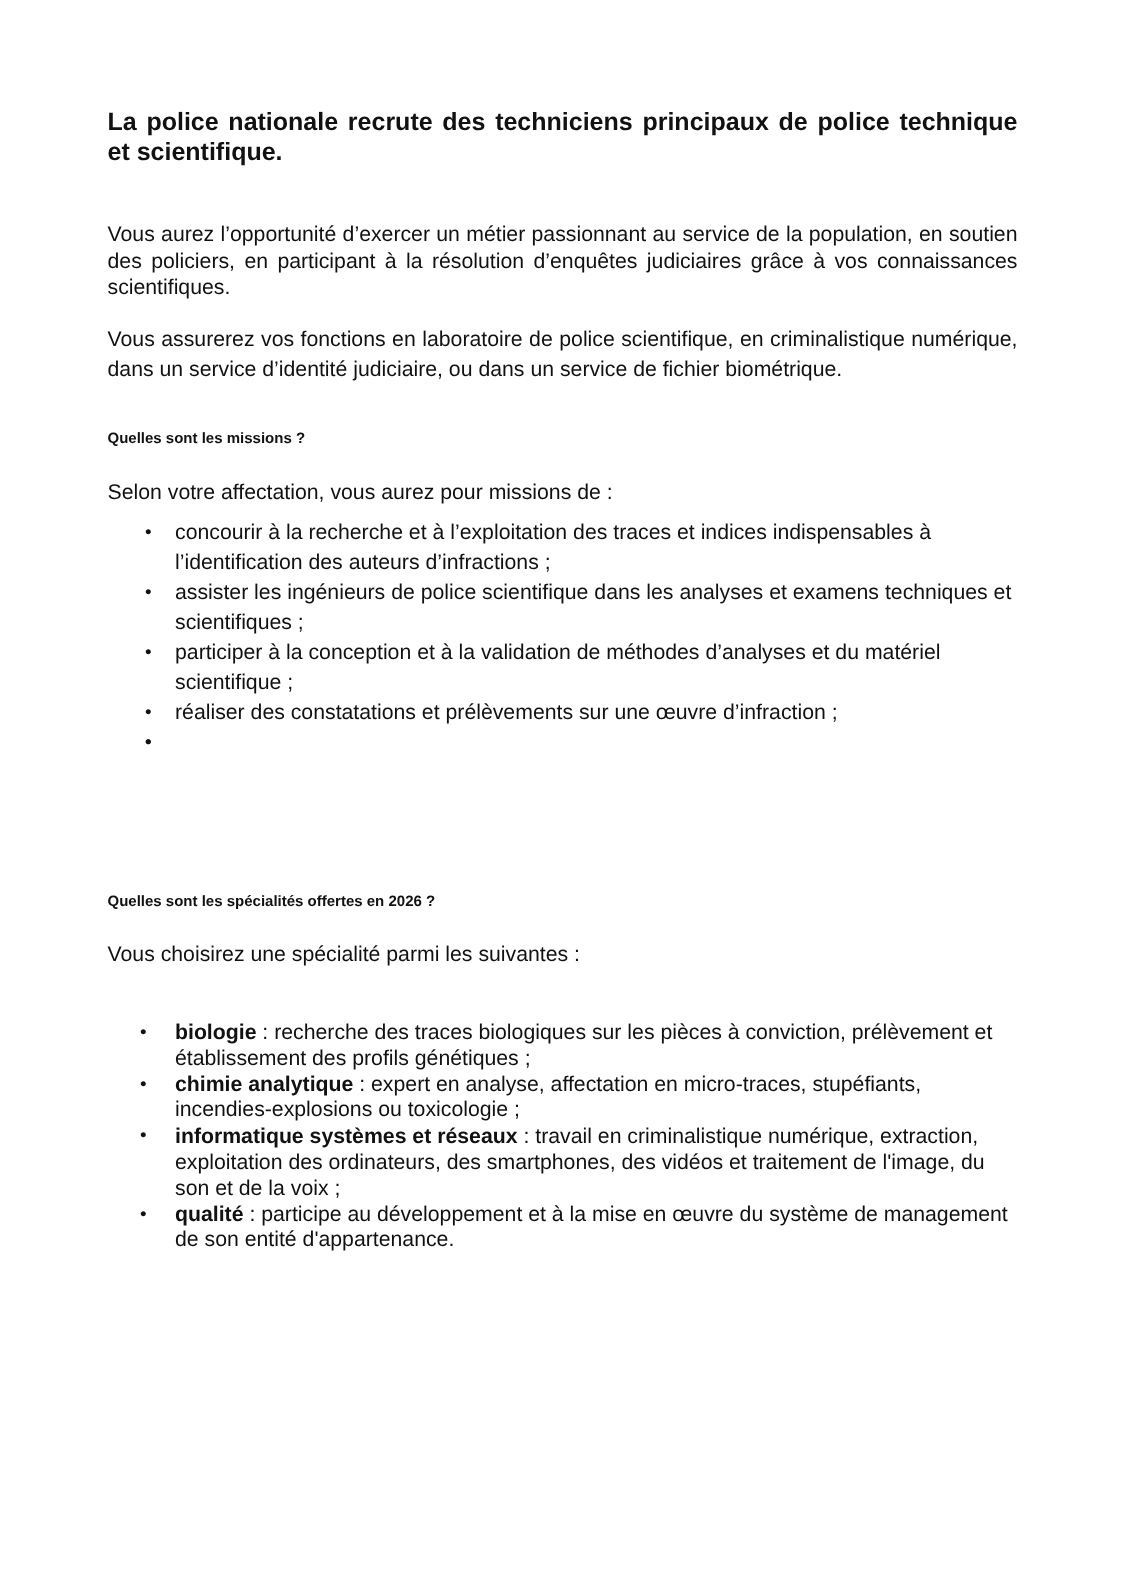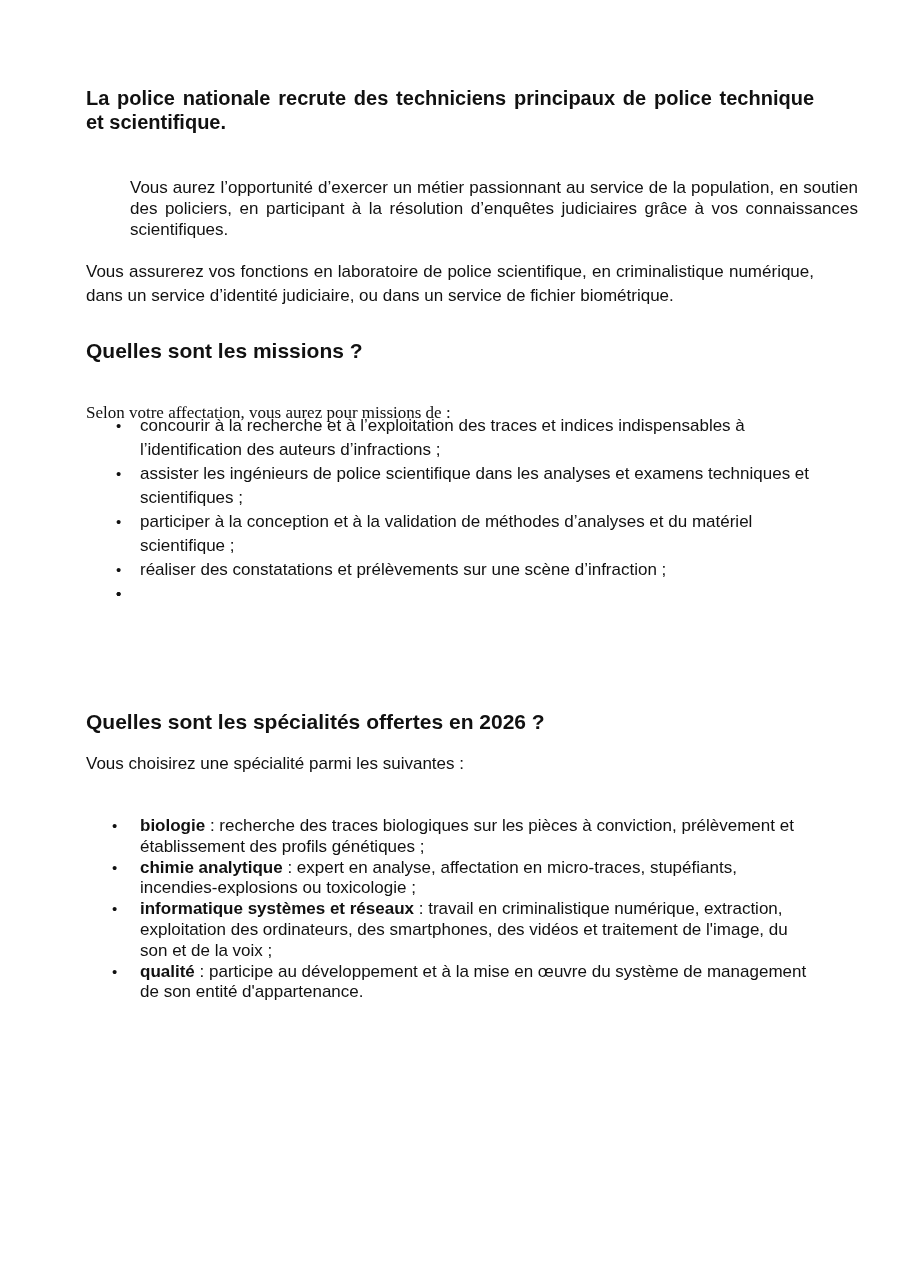--- a/index.html
+++ b/index.html
@@ -8,21 +8,21 @@
       font-family: "Liberation Sans", sans-serif; color: #111111;
     }
     .page { position: absolute; left: 0; top: 0; width: 900px; height: 1273px; }
     .blk { position: absolute; left: 86px; width: 728px; }
     .title {
       top: 86px; font-size: 20px; font-weight: bold; line-height: 24px;
       text-align: justify; text-align-last: left; margin: 0;
     }
     .para { font-size: 17px; line-height: 21px; text-align: justify; margin: 0; }
     .para.last-left { text-align-last: left; }
-    .h2 { font-size: 21px; font-weight: bold; line-height: 21px; margin: 0; }
+    .h2 { font-size: 12px; font-weight: bold; line-height: 21px; margin: 0; }
     ul.bullets {
       position: absolute; left: 0; margin: 0; padding: 0; list-style: none;
     }
     ul.bullets li {
       position: relative; font-size: 17px; padding-left: 54px; width: 680px;
     }
     ul.bullets li .dot {
       position: absolute; left: 30px; top: 0; font-size: 15px;
     }
     ul.missions li { line-height: 24px; }
@@ -30,32 +30,32 @@
     ul.specs li .dot { left: 26px; }
     ul.specs li { padding-left: 54px; width: 670px; }
   </style>
 </head>
 <body>
 
 <div class="page">
 
   <h1 class="blk title">La police nationale recrute des techniciens principaux de police technique et scientifique.</h1>
 
-  <p class="blk para last-left" style="top:177px;margin-left:44px;">Vous aurez l’opportunité d’exercer un métier passionnant au service de la population, en soutien des policiers, en participant à la résolution d’enquêtes judiciaires grâce à vos connaissances scientifiques.</p>
+  <p class="blk para last-left" style="top:177px;">Vous aurez l’opportunité d’exercer un métier passionnant au service de la population, en soutien des policiers, en participant à la résolution d’enquêtes judiciaires grâce à vos connaissances scientifiques.</p>
   <p class="blk para last-left" style="top:260px; line-height:24px;">Vous assurerez vos fonctions en laboratoire de police scientifique, en criminalistique numérique, dans un service d’identité judiciaire, ou dans un service de fichier biométrique.</p>
 
   <h2 class="blk h2" style="top:340px;">Quelles sont les missions ?</h2>
-  <p class="blk para" style="top:402px;font-family:Liberation Serif, serif;">Selon votre affectation, vous aurez pour missions de :</p>
+  <p class="blk para" style="top:383px;">Selon votre affectation, vous aurez pour missions de :</p>
 
   <div class="blk" style="top:414px;">
     <ul class="bullets missions">
       <li><span class="dot">•</span><span>concourir à la recherche et à l’exploitation des traces et indices indispensables à l’identification des auteurs d’infractions ;</span></li>
       <li><span class="dot">•</span><span>assister les ingénieurs de police scientifique dans les analyses et examens techniques et scientifiques ;</span></li>
       <li><span class="dot">•</span><span>participer à la conception et à la validation de méthodes d’analyses et du matériel scientifique ;</span></li>
-      <li><span class="dot">•</span><span>réaliser des constatations et prélèvements sur une scène d’infraction ;</span></li>
+      <li><span class="dot">•</span><span>réaliser des constatations et prélèvements sur une œuvre d’infraction ;</span></li>
       <li><span class="dot">•</span></li>
       <li><span class="dot">•</span></li>
     </ul>
   </div>
 
   <h2 class="blk h2" style="top:711px;">Quelles sont les spécialités offertes en 2026 ?</h2>
   <p class="blk para" style="top:753px;">Vous choisirez une spécialité parmi les suivantes :</p>
 
   <div class="blk" style="top:816px;">
     <ul class="bullets specs">

